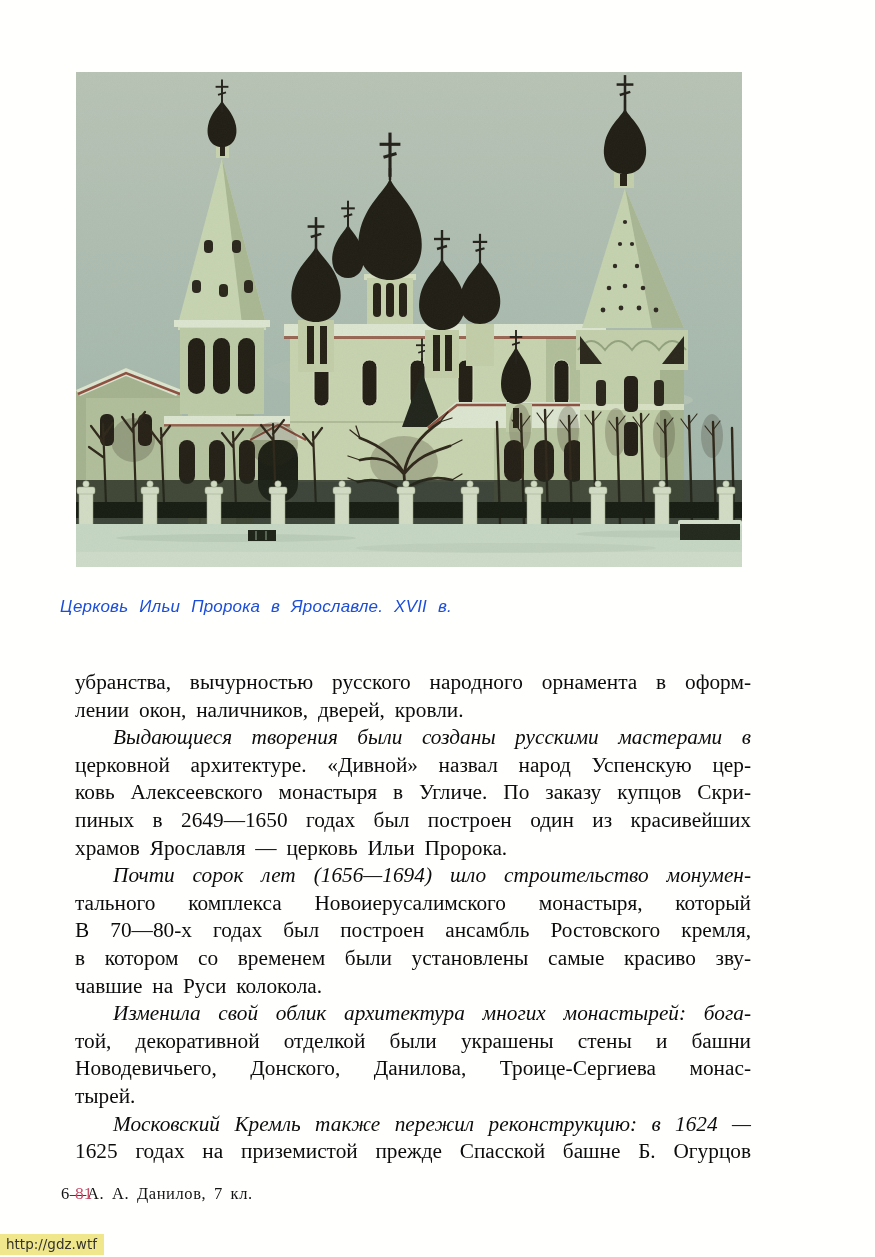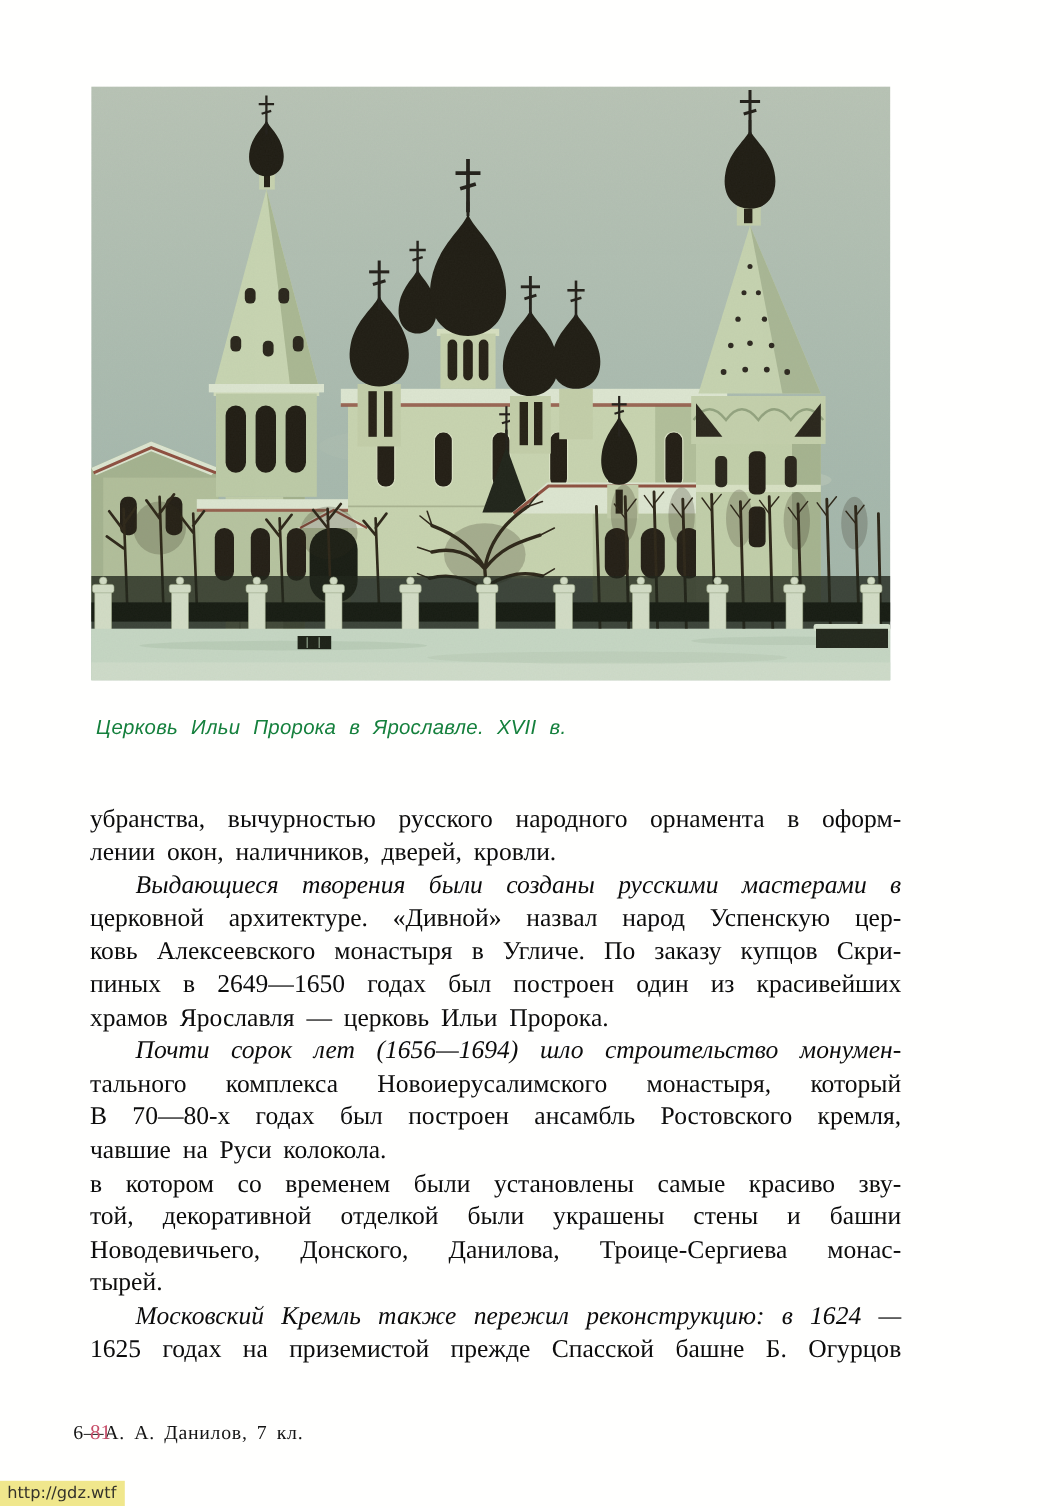--- a/index.html
+++ b/index.html
@@ -1,22 +1,22 @@
 <!DOCTYPE html>
 <html><head>
 <meta charset="utf-8">
 <style>
   html,body{margin:0;padding:0;background:#ffffff;}
   .page{position:relative;width:875px;height:1257px;background:#fffffe;
         font-family:"Liberation Serif",serif;overflow:hidden;}
   .photo{position:absolute;left:76px;top:72px;width:666px;height:495px;}
   .photo svg{display:block;}
-  .caption{position:absolute;left:80px;top:596px;width:670px;
+  .caption{position:absolute;left:60px;top:596px;width:670px;
            font-family:"Liberation Sans",sans-serif;font-style:italic;
-           font-size:17px;line-height:1.25;color:#15803d;
+           font-size:17px;line-height:1.25;color:#1d4ed8;
            word-spacing:6px;letter-spacing:.2px;}
   .body-text{position:absolute;left:75px;top:641px;width:676px;
              font-size:21.3px;line-height:27.6px;color:#0c0c0c;margin-top:28px;}
   .tline{word-spacing:4.5px;}
   .jl{text-align:justify;text-align-last:justify;}
   .ind{text-indent:38px;font-style:italic;}
   .footer-left{position:absolute;left:61px;top:1184px;font-size:16.5px;
                letter-spacing:.6px;word-spacing:3px;color:#141414;}
   .page-number{position:absolute;left:75px;top:1183px;width:676px;
                text-align:left;font-size:17.5px;}
@@ -331,24 +331,25 @@
         <div class="tline jl ind">Выдающиеся творения были созданы русскими мастерами в</div>
         <div class="tline jl">церковной архитектуре. «Дивной» назвал народ Успенскую цер-</div>
         <div class="tline jl">ковь Алексеевского монастыря в Угличе. По заказу купцов Скри-</div>
         <div class="tline jl">пиных в 2649—1650 годах был построен один из красивейших</div>
         <div class="tline">храмов Ярославля — церковь Ильи Пророка.</div>
       </div>
       <div>
         <div class="tline jl ind">Почти сорок лет (1656—1694) шло строительство монумен-</div>
         <div class="tline jl">тального комплекса Новоиерусалимского монастыря, который</div>
         <div class="tline jl">В 70—80-х годах был построен ансамбль Ростовского кремля,</div>
+        <div class="tline jl">в котором со временем были установлены самые красиво зву-</div>
         <div class="tline">чавшие на Руси колокола.</div>
-        <div class="tline jl">в котором со временем были установлены самые красиво зву-</div>
-      </div>
-      <div>
+      </div>
+      <div>
+        <div class="tline jl ind">Изменила свой облик архитектура многих монастырей: бога-</div>
         <div class="tline jl">той, декоративной отделкой были украшены стены и башни</div>
         <div class="tline jl">Новодевичьего, Донского, Данилова, Троице-Сергиева монас-</div>
         <div class="tline">тырей.</div>
       </div>
       <div>
         <div class="tline jl ind">Московский Кремль также пережил реконструкцию: в 1624 —</div>
         <div class="tline jl">1625 годах на приземистой прежде Спасской башне Б. Огурцов</div>
       </div>
     </div>
 

